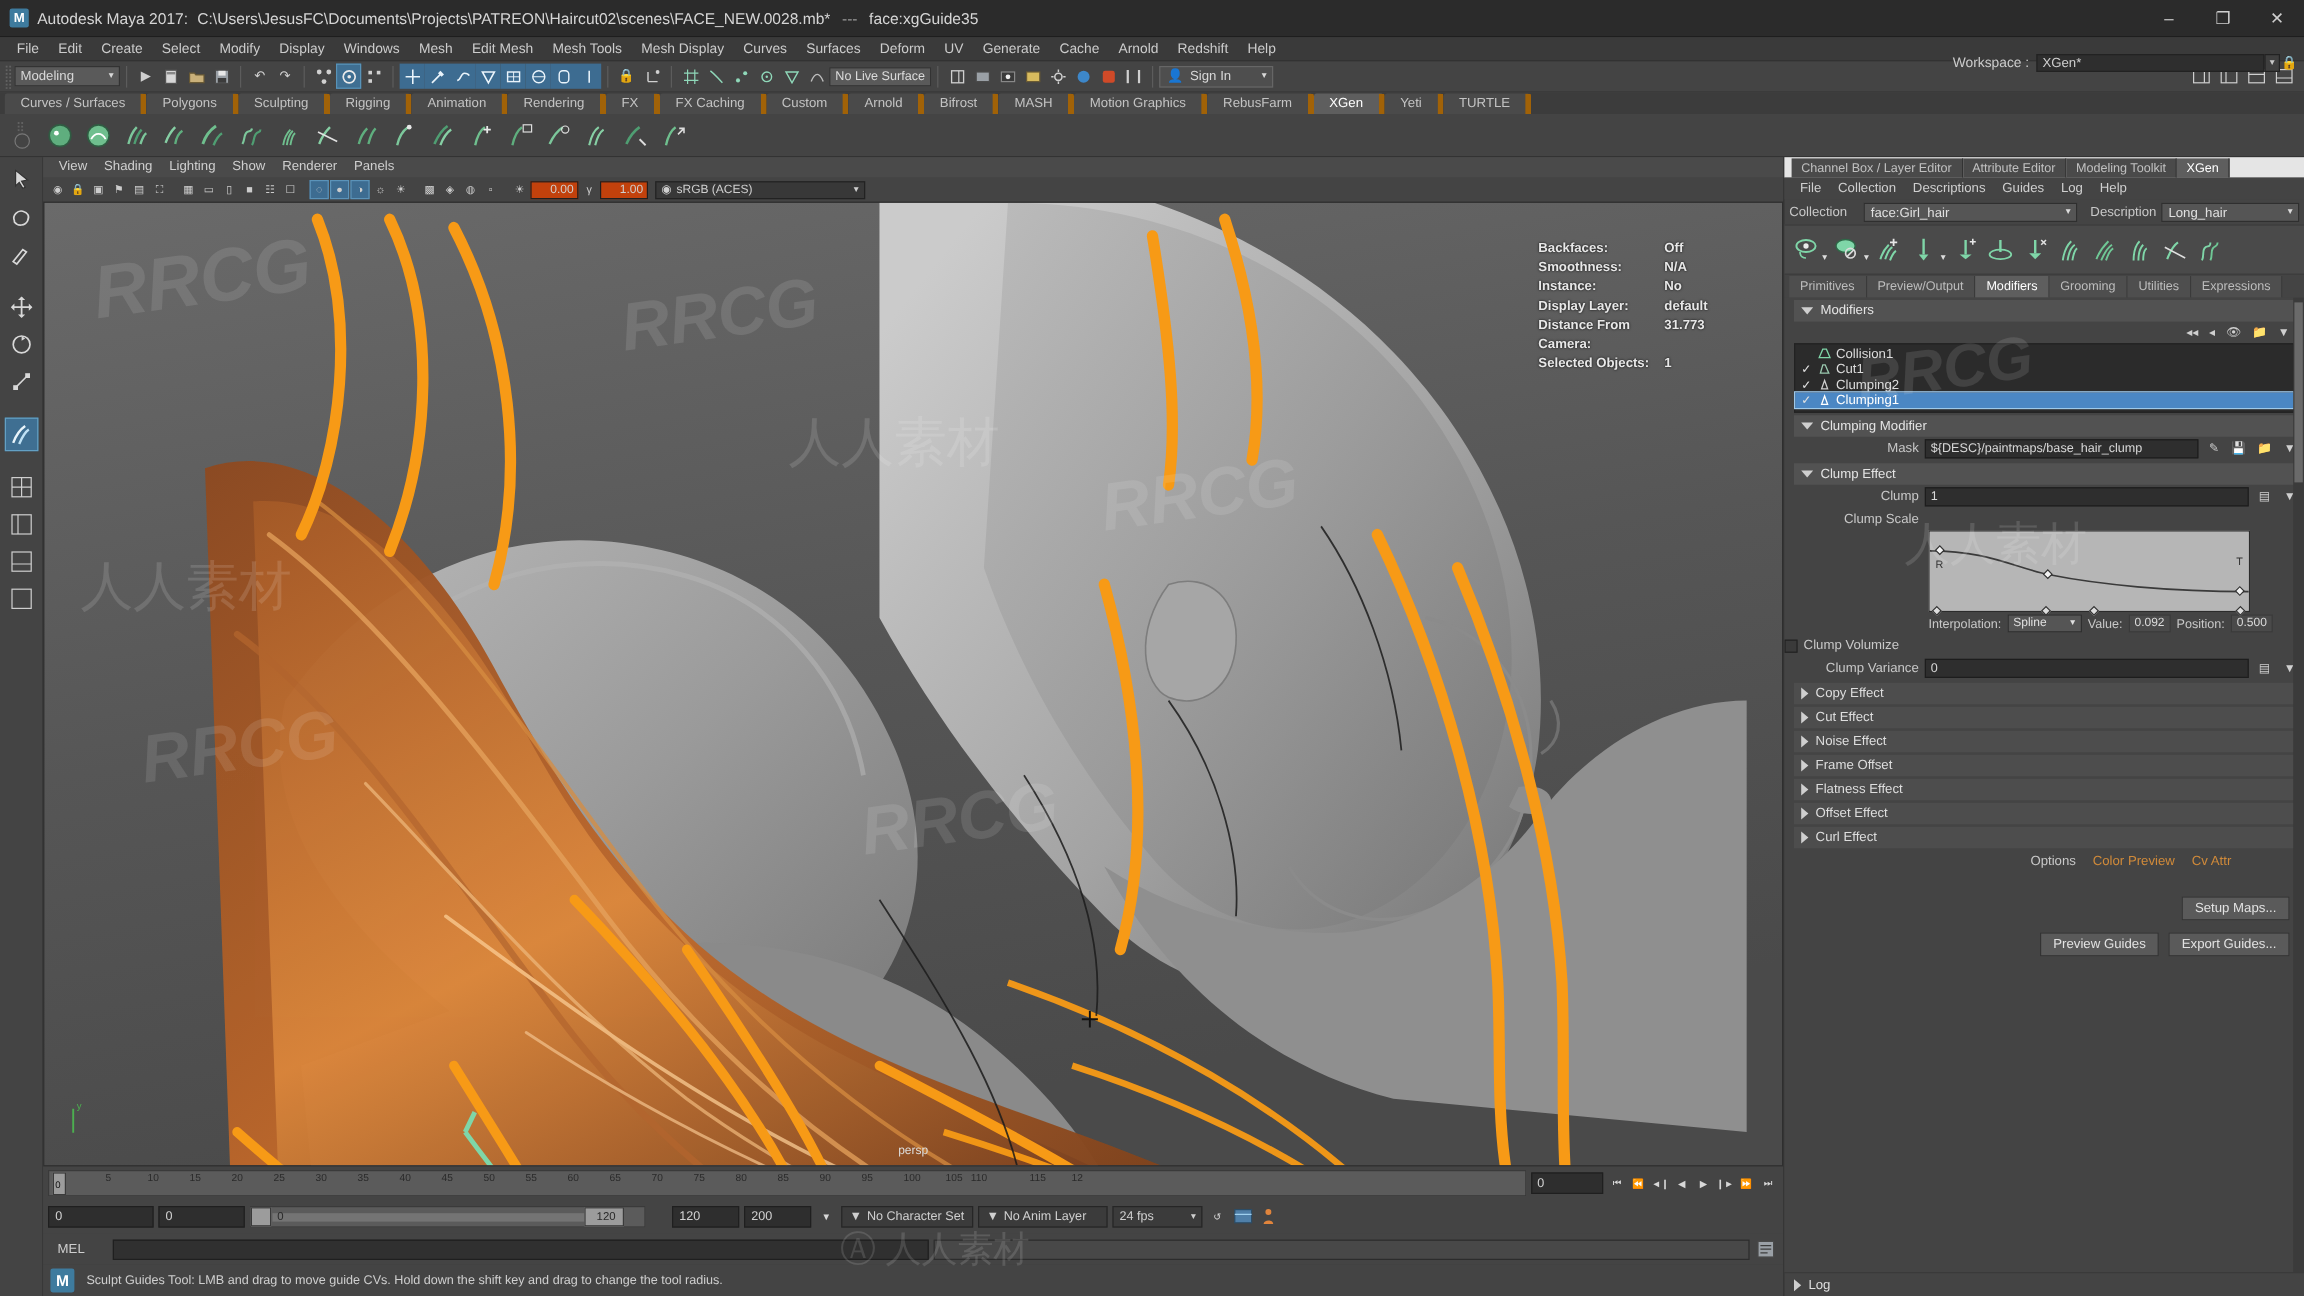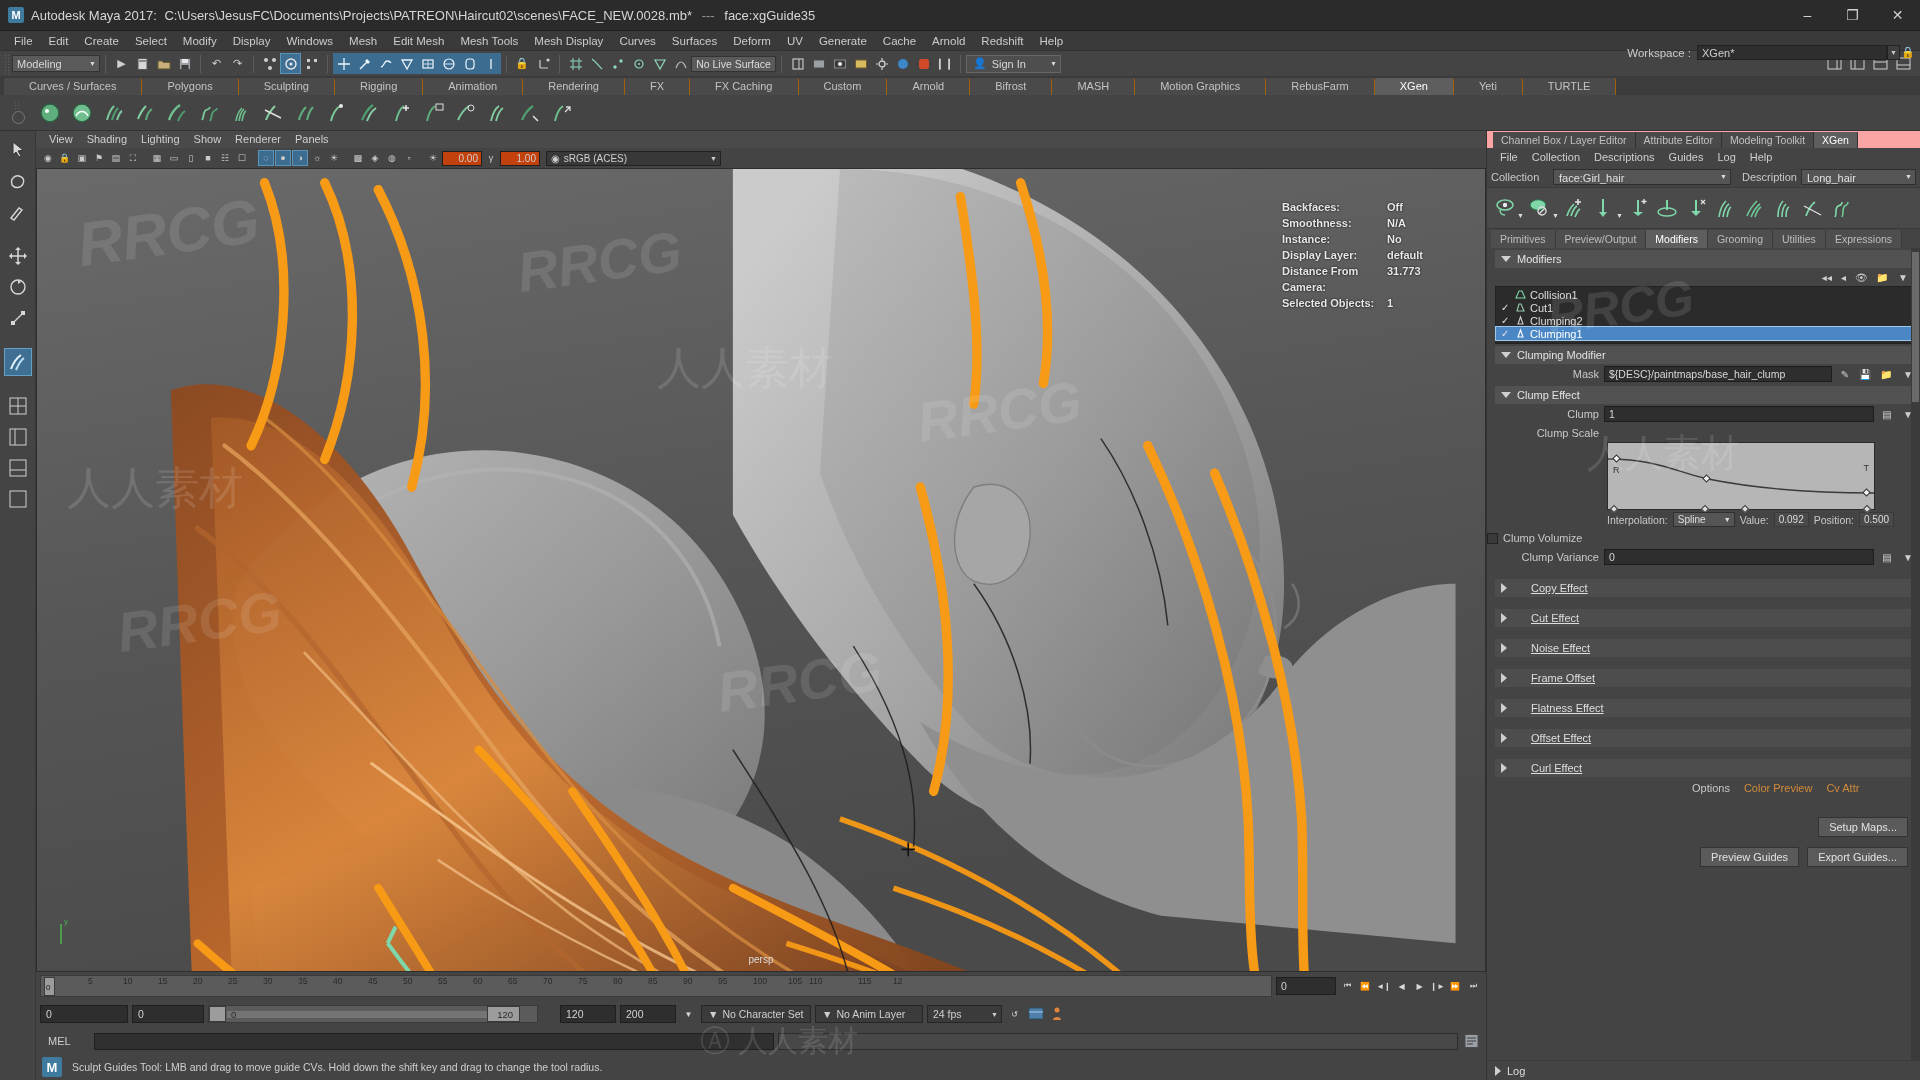--- a/index.html
+++ b/index.html
@@ -79,22 +79,22 @@
     padding:0 6px; font-size:11px; color:#d8d8d8; gap:5px; position:relative; min-width:95px;
   }
   .signin .car { position:absolute; right:3px; font-size:7px;}
 
   
   .shelftabs {
     height:18px; background:#3c3c3c; display:flex; align-items:flex-end;
     flex:none; padding-left:4px;
   }
   .shelftab {
-    height:17px; padding:0 25px; font-size:11px; color:#c3c3c3; line-height:17px;
-    background:#4a4a4a; border-right:1px solid #a16207;
+    height:17px; padding:0 13px; font-size:11px; color:#c3c3c3; line-height:17px;
+    background:#4a4a4a; border-right:5px solid #a16207;
     border-top-left-radius:2px; border-top-right-radius:2px;
   }
   .shelftab.active { background:#5e5e5e; color:#fff; }
 
   
   .shelfbar {
     height:36px; background:#444; display:flex; align-items:center; flex:none;
     padding-left:2px; border-bottom:1px solid #333;
   }
   .sh-ico {
@@ -211,21 +211,21 @@
     width:20px; height:20px; background:#3e7b9e; color:#fff; font-weight:bold; font-size:13px;
     display:flex; align-items:center; justify-content:center; border-radius:2px; margin-right:10px;
   }
   .help-text { font-size:10.5px; color:#cfcfcf; }
 
   
   .rightpanel {
     width:434px; flex:none; background:#444; display:flex; flex-direction:column;
     border-left:1px solid #333;
   }
-  .rp-tabs { height:17px; display:flex; align-items:flex-end; background:#fca5a5; padding-left:6px;}
+  .rp-tabs { height:17px; display:flex; align-items:flex-end; background:#e5e5e5; padding-left:6px;}
   .rp-tab {
     height:16px; padding:0 8px; font-size:10.5px; line-height:16px;
     background:#4a4a4a; color:#c0c0c0; border-right:1px solid #333;
   }
   .rp-tab.active { background:#5e5e5e; color:#ffffff; }
   .rp-menu { height:18px; display:flex; align-items:center; background:#444; padding-left:6px;}
   .rp-menu .mi { padding:0 7px; font-size:11px; color:#cfcfcf; line-height:18px;}
 
   .rp-row { height:21px; display:flex; align-items:center; padding:0 4px; gap:4px;}
   .rp-lbl { font-size:11px; color:#c8c8c8; }
@@ -292,22 +292,22 @@
   .interp-combo { height:15px; width:62px; background:#555; border:1px solid #2f2f2f; color:#e0e0e0;
      font-size:10px; display:flex;align-items:center;padding-left:4px; position:relative;}
   .interp-combo .car{position:absolute;right:3px;font-size:7px;}
   .ro-val { height:15px; background:#4a4a4a; border:1px solid #3a3a3a; padding:0 4px; font-size:10px;
      color:#dcdcdc; display:flex;align-items:center;}
 
   .chk-row { height:18px; display:flex; align-items:center; gap:5px; font-size:11px;}
   .chkbox { width:11px; height:11px; background:#3a3a3a; border:1px solid #222; }
 
   .collapsed-row {
-    height:18px; display:flex; align-items:center; gap:24px; margin:12px 4px 0 8px;
-    background:#4d4d4d; padding-left:6px; font-size:11px; color:#dedede;text-decoration:underline;
+    height:18px; display:flex; align-items:center; gap:6px; margin:2px 4px 0 8px;
+    background:#4d4d4d; padding-left:6px; font-size:11px; color:#dedede;
   }
 
   .optrow { height:22px; display:flex; align-items:center; gap:14px; padding-left:8px; font-size:11px;}
   .opt-lbl { color:#c8c8c8; }
   .opt-link { color:#d08a3a; }
 
   .btnrow { display:flex; justify-content:flex-end; gap:8px; padding:6px 12px 0 0;}
   .xbtn {
     height:20px; padding:0 10px; background:#5a5a5a; border:1px solid #333; color:#e2e2e2;
     font-size:11px; display:flex; align-items:center; justify-content:center;

